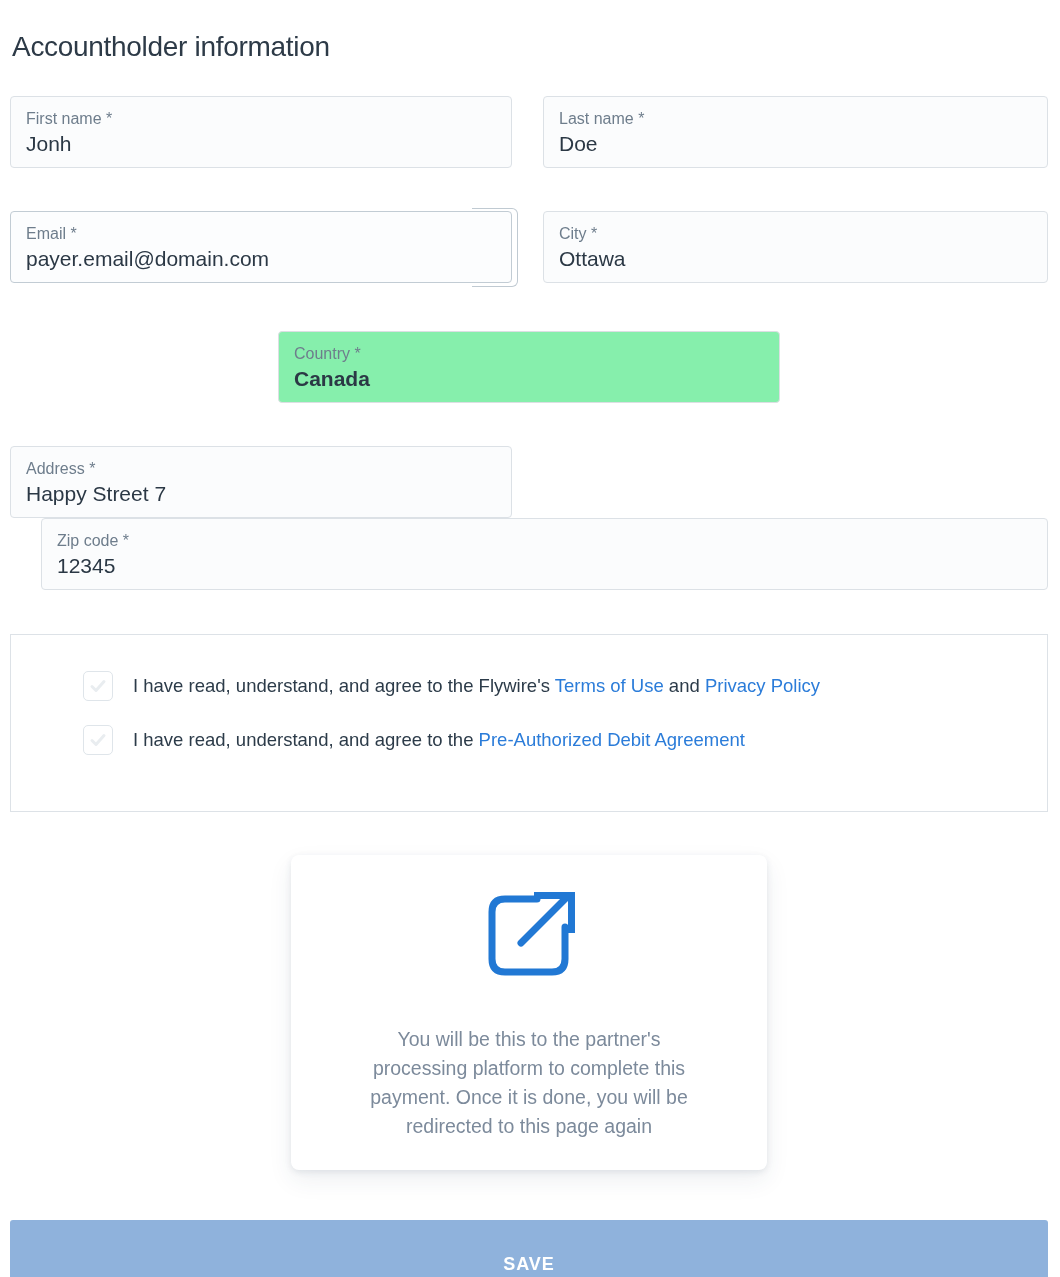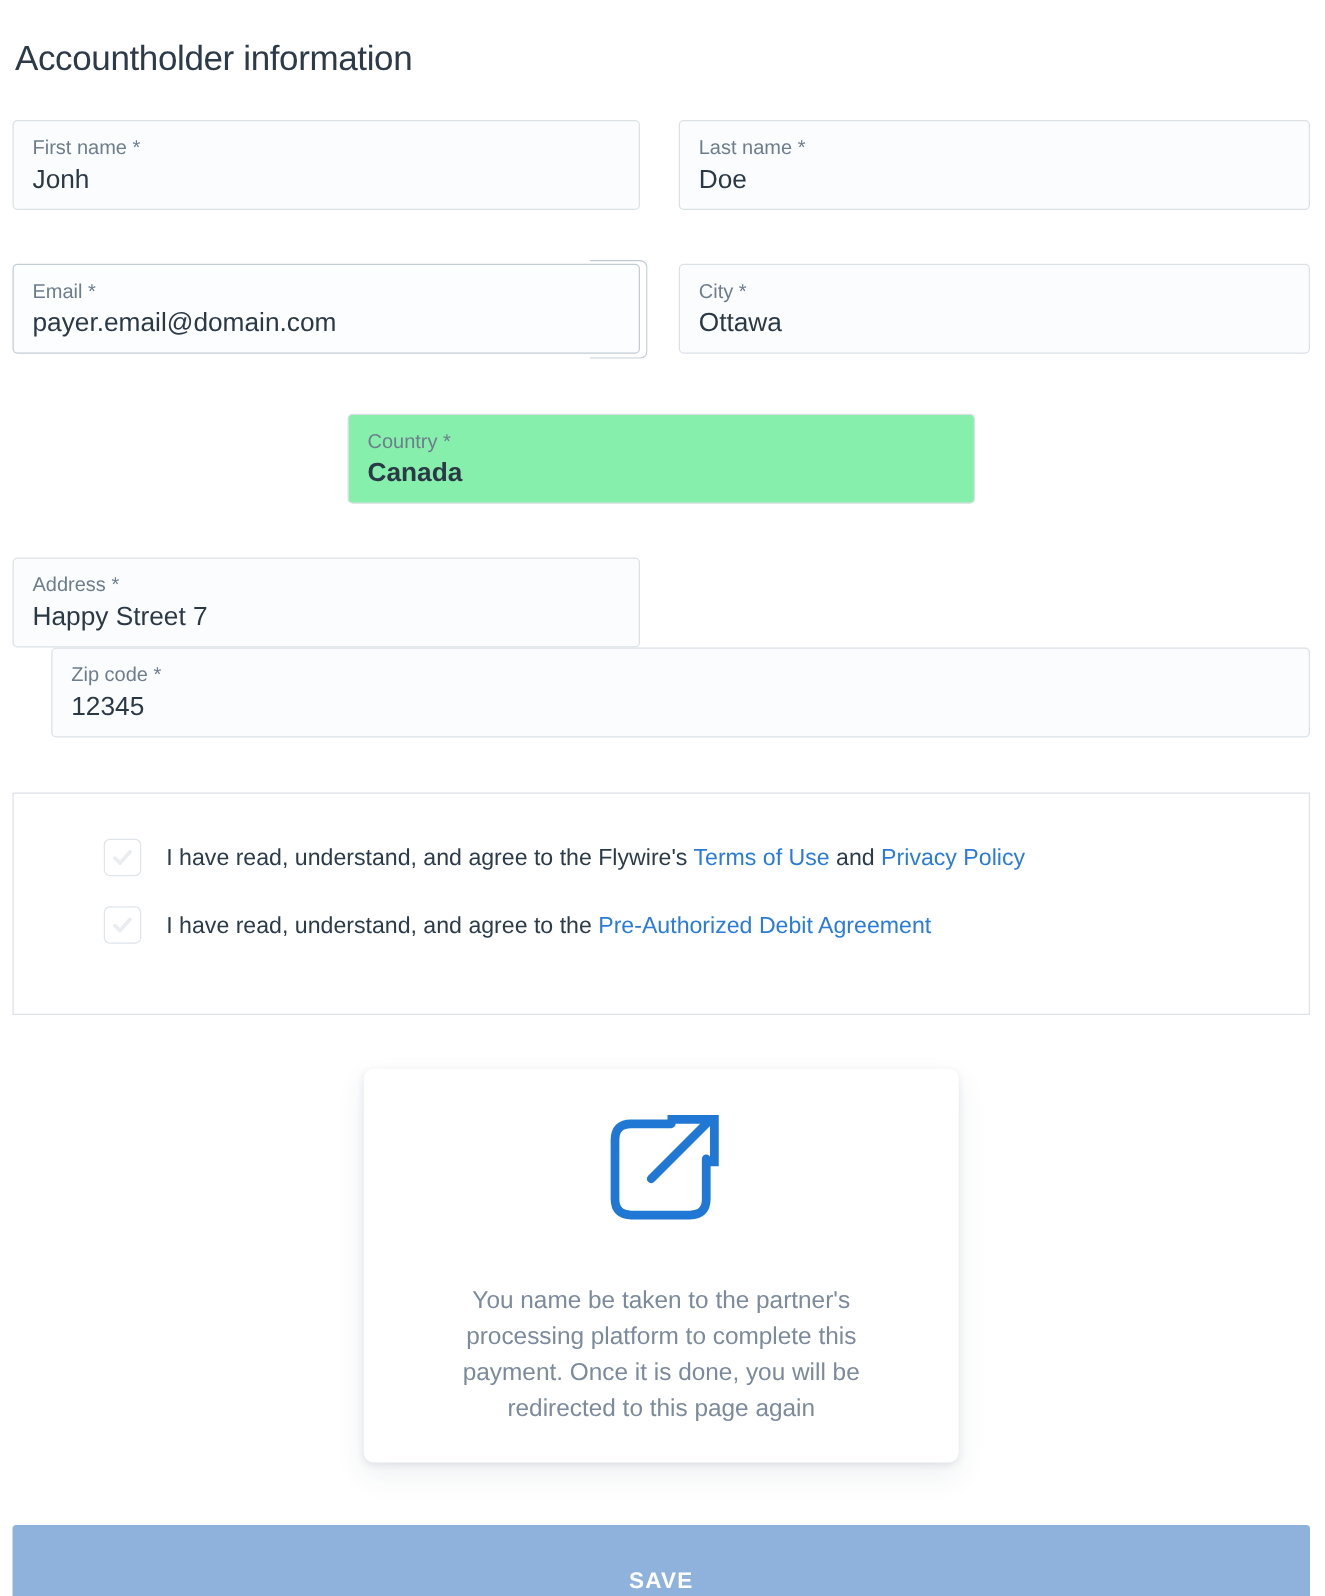--- a/index.html
+++ b/index.html
@@ -235,21 +235,21 @@
     </div>
   </div>
 
   <div class="redirect-card">
     <svg class="ext-icon" width="100" height="100" viewBox="0 0 100 100">
       <path d="M 58 14 L 26 14 Q 13 14 13 27 L 13 74 Q 13 87 26 87 L 73 87 Q 86 87 86 74 L 86 42" fill="none" stroke="#2178d4" stroke-width="7" stroke-linecap="round"></path>
       <path d="M 42 58 L 89 11" fill="none" stroke="#2178d4" stroke-width="7" stroke-linecap="round"></path>
       <path d="M 55 10.5 L 92.5 10.5 L 92.5 48" fill="none" stroke="#2178d4" stroke-width="7" stroke-linecap="butt" stroke-linejoin="miter"></path>
     </svg>
     <div class="card-text">
-      <div>You name be taken to the partner's</div>
+      <div>You will be this to the partner's</div>
       <div>processing platform to complete this</div>
       <div>payment. Once it is done, you will be</div>
       <div>redirected to this page again</div>
     </div>
   </div>
 
   <button class="save">SAVE</button>
 
 </div>
 

